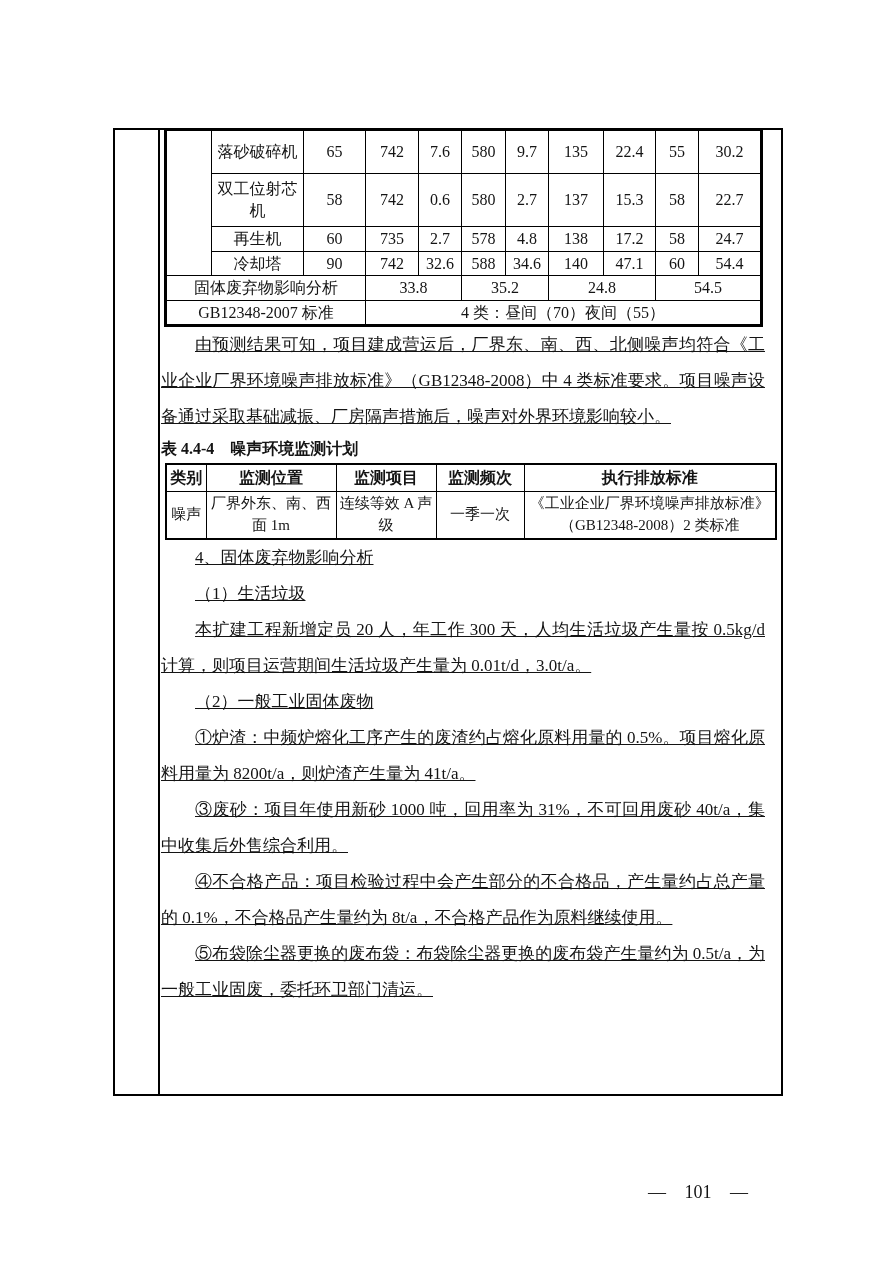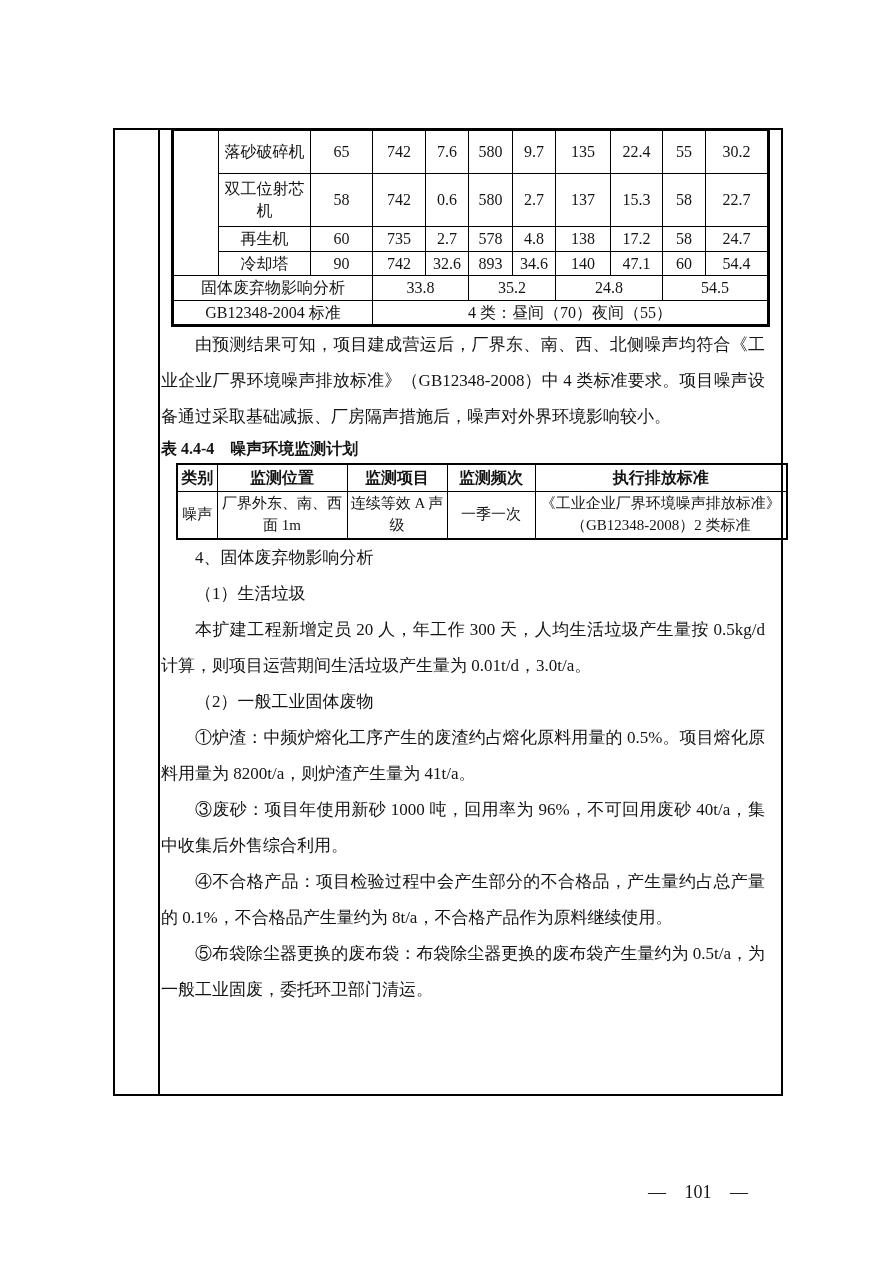--- a/index.html
+++ b/index.html
@@ -17,41 +17,41 @@
     position:absolute;left:158px;top:128px;height:968px;width:0;
     border-left:2px solid #000;
   }
   .content{
     position:absolute;left:161px;top:128px;width:622px;
   }
   table{border-collapse:collapse;table-layout:fixed;}
   td{overflow:hidden;}
   
   .noise-table{
-    width:596px;margin-left:10px;border:3px solid #000;font-size:16px;
+    width:596px;margin-left:3px;border:3px solid #000;font-size:16px;
   }
   .noise-table td{
     border:1px solid #000;text-align:center;vertical-align:middle;
     padding:1px 2px;line-height:1.35;
   }
   .noise-table tr:nth-child(1) td{height:40px;}
   .noise-table tr:nth-child(2) td{height:50px;}
   .noise-table tr:nth-child(n+3) td{height:21px;}
   
   .para{
     font-size:17px;line-height:36px;margin:0;text-align:justify;
-    text-indent:34px;padding-right:18px;
+    text-indent:34px;padding-right:18px;text-decoration:underline;
   }
   .bold{font-weight:bold;}
   .tbl-caption{
     font-weight:bold;font-size:16px;text-align:left;line-height:24px;margin:2px 0 2px 0;
   }
   
   .monitor-table{
-    width:610px;margin-left:15px;border:2.5px solid #000;font-size:15px;
+    width:610px;margin-left:4px;border:2.5px solid #000;font-size:15px;
   }
   .monitor-table td{
     border:1px solid #000;text-align:center;vertical-align:middle;
     padding:1px 3px;line-height:1.45;
   }
   .monitor-table tr.header-row td{font-weight:bold;font-size:16px;height:22px;}
   .monitor-table tr:not(.header-row) td{height:44px;}
   .page-number{
     position:absolute;left:648px;top:1182px;width:200px;
     font-size:18px;text-align:left;word-spacing:14px;
@@ -115,36 +115,36 @@
           <td>138</td>
           <td>17.2</td>
           <td>58</td>
           <td>24.7</td>
         </tr>
         <tr>
           <td>冷却塔</td>
           <td>90</td>
           <td>742</td>
           <td>32.6</td>
-          <td>893</td>
+          <td>588</td>
           <td>34.6</td>
           <td>140</td>
           <td>47.1</td>
           <td>60</td>
           <td>54.4</td>
         </tr>
         <tr>
           <td colspan="3">固体废弃物影响分析</td>
           <td colspan="2">33.8</td>
           <td colspan="2">35.2</td>
           <td colspan="2">24.8</td>
           <td colspan="2">54.5</td>
         </tr>
         <tr>
-          <td colspan="3">GB12348-2004 标准</td>
+          <td colspan="3">GB12348-2007 标准</td>
           <td colspan="8">4 类：昼间（70）夜间（55）</td>
         </tr>
       </tbody>
     </table>
 
   <p class="para">由预测结果可知，项目建成营运后，厂界东、南、西、北侧噪声均符合《工业企业厂界环境噪声排放标准》（GB12348-2008）中 4 类标准要求。项目噪声设备通过采取基础减振、厂房隔声措施后，噪声对外界环境影响较小。</p>
 
 
   <div class="tbl-caption">表 4.4-4　噪声环境监测计划</div>
 
@@ -178,21 +178,21 @@
 
   <p class="para">（1）生活垃圾</p>
 
   <p class="para">本扩建工程新增定员 20 人，年工作 300 天，人均生活垃圾产生量按 0.5kg/d 计算，则项目运营期间生活垃圾产生量为 0.01t/d，3.0t/a。</p>
 
   <p class="para">（2）一般工业固体废物</p>
 
   <p class="para">①炉渣：中频炉熔化工序产生的废渣约占熔化原料用量的 0.5%。项目熔化原料用量为 8200t/a，则炉渣产生量为 41t/a。</p>
 
 
-  <p class="para">③废砂：项目年使用新砂 1000 吨，回用率为 96%，不可回用废砂 40t/a，集中收集后外售综合利用。</p>
+  <p class="para">③废砂：项目年使用新砂 1000 吨，回用率为 31%，不可回用废砂 40t/a，集中收集后外售综合利用。</p>
 
   <p class="para">④不合格产品：项目检验过程中会产生部分的不合格品，产生量约占总产量的 0.1%，不合格品产生量约为 8t/a，不合格产品作为原料继续使用。</p>
 
   <p class="para">⑤布袋除尘器更换的废布袋：布袋除尘器更换的废布袋产生量约为 0.5t/a，为一般工业固废，委托环卫部门清运。</p>
 
 </div>
 
 <div class="page-number">— 101 —</div>
 
 </body></html>

